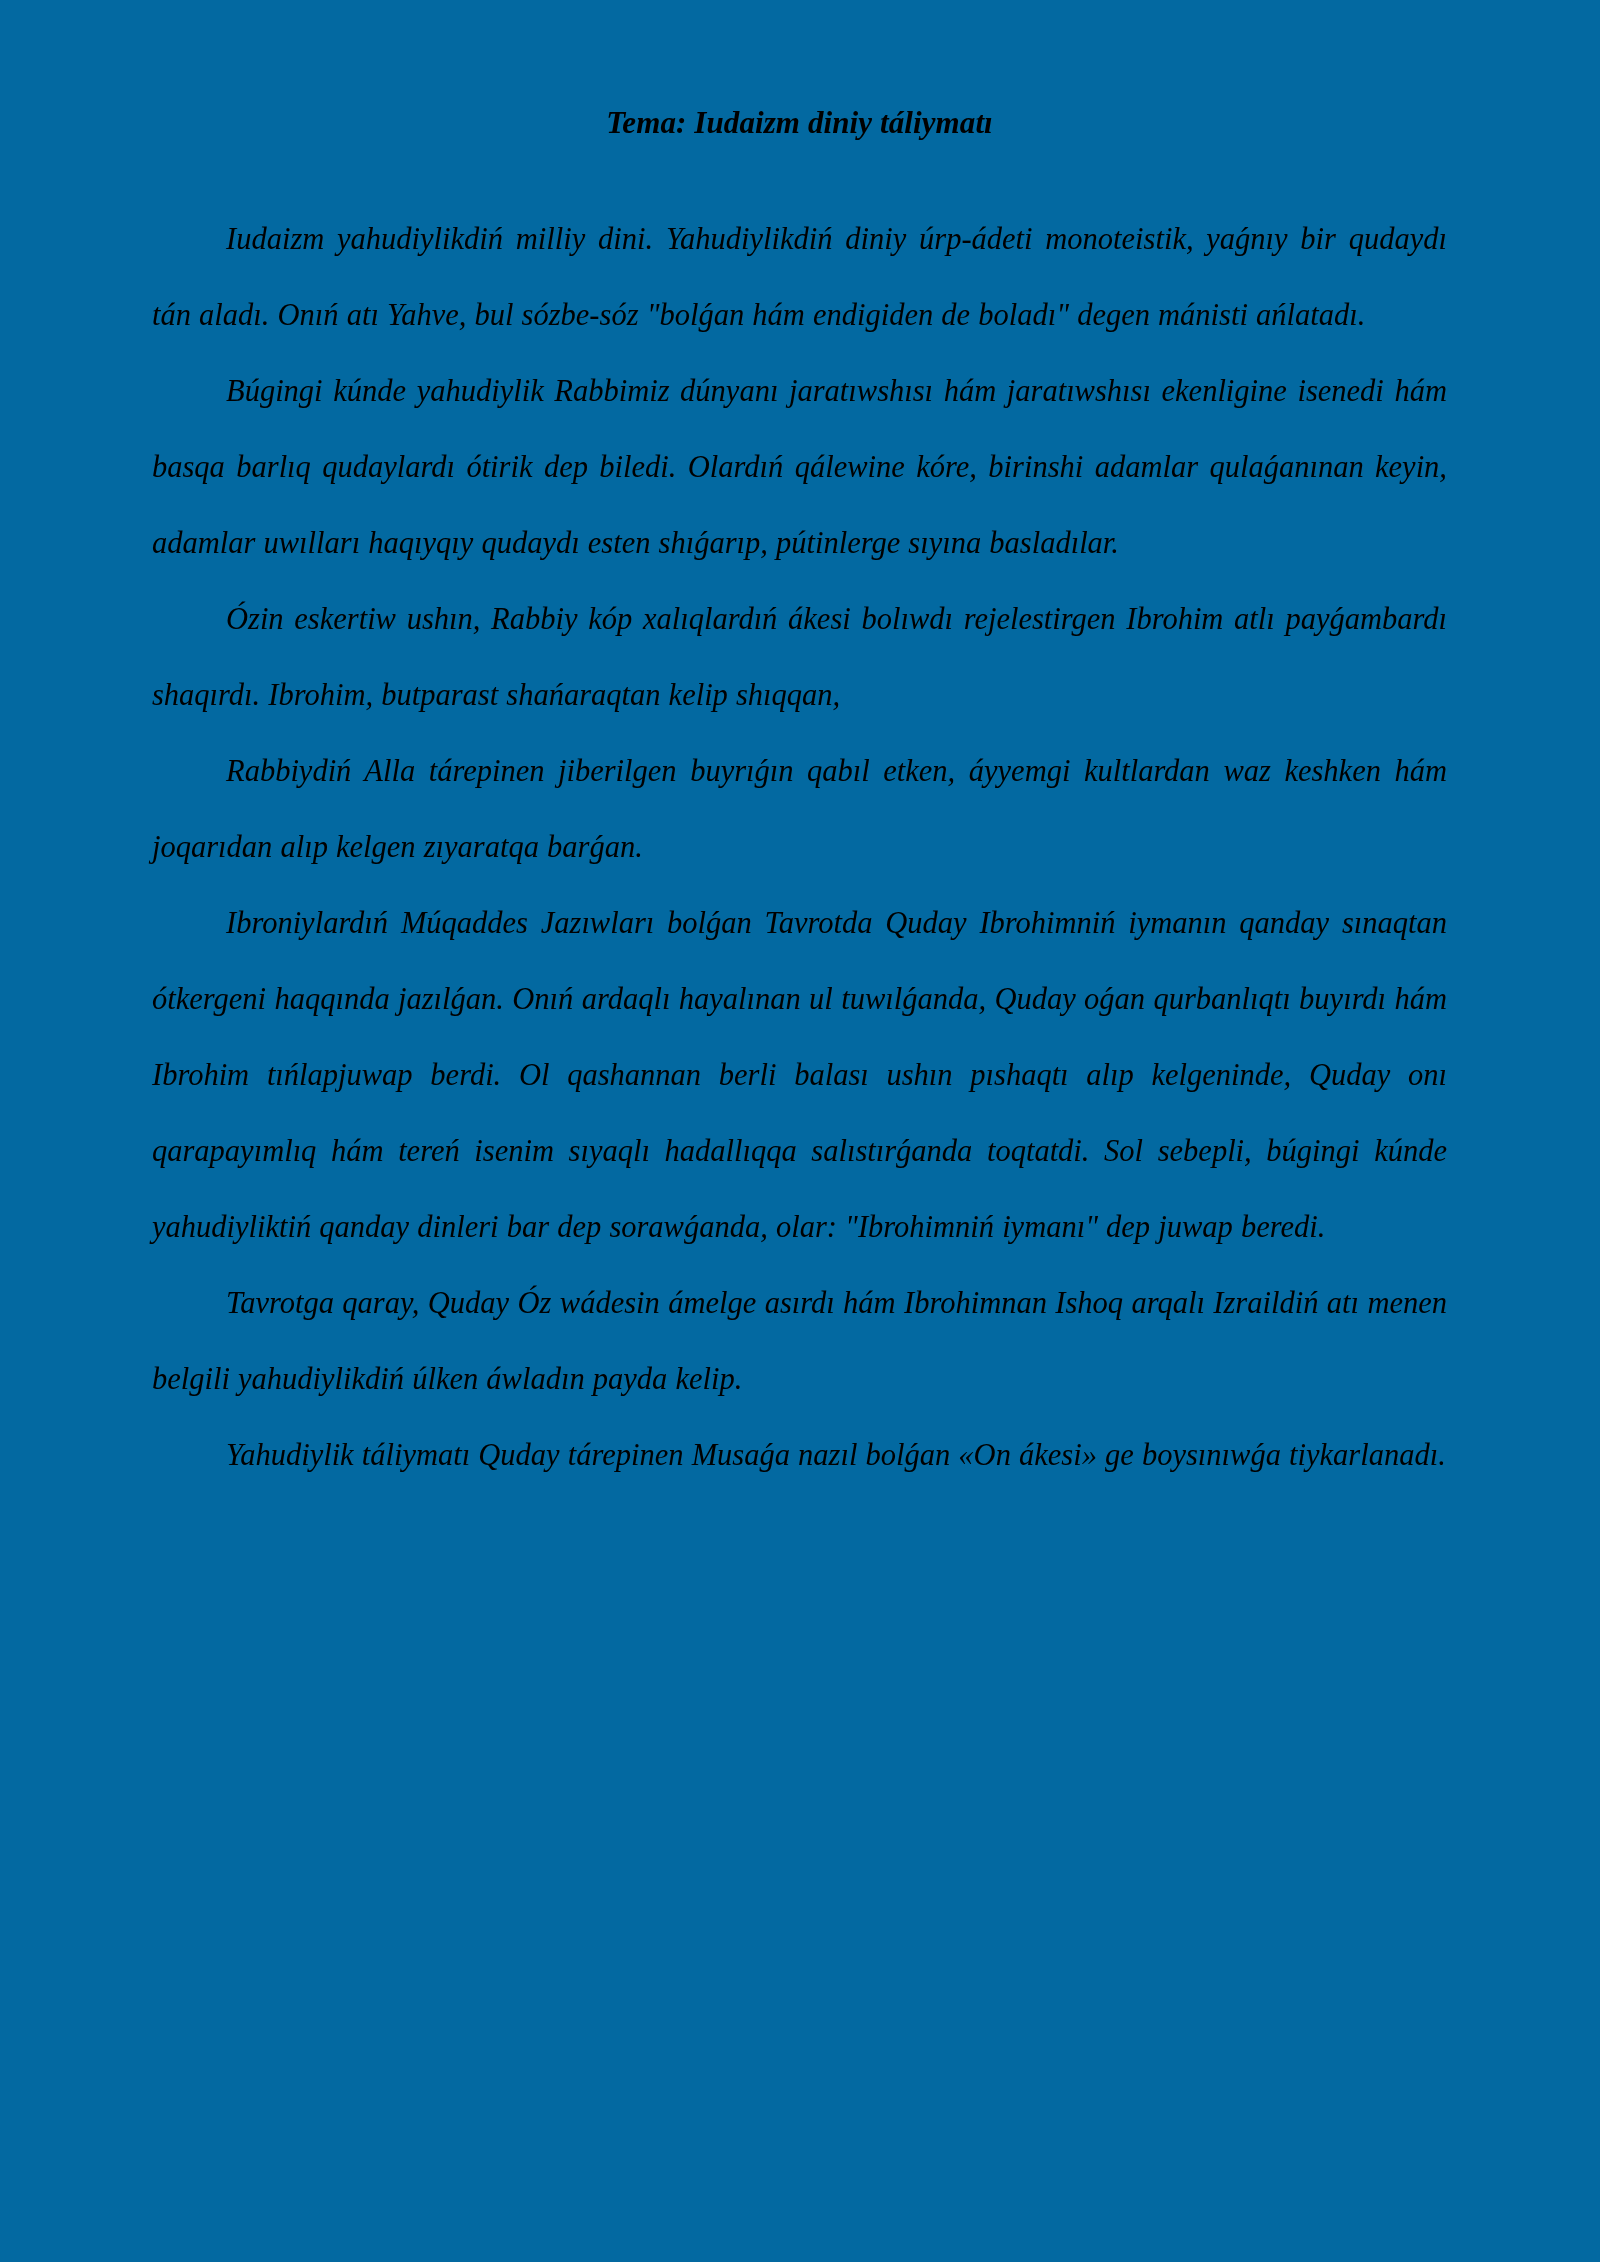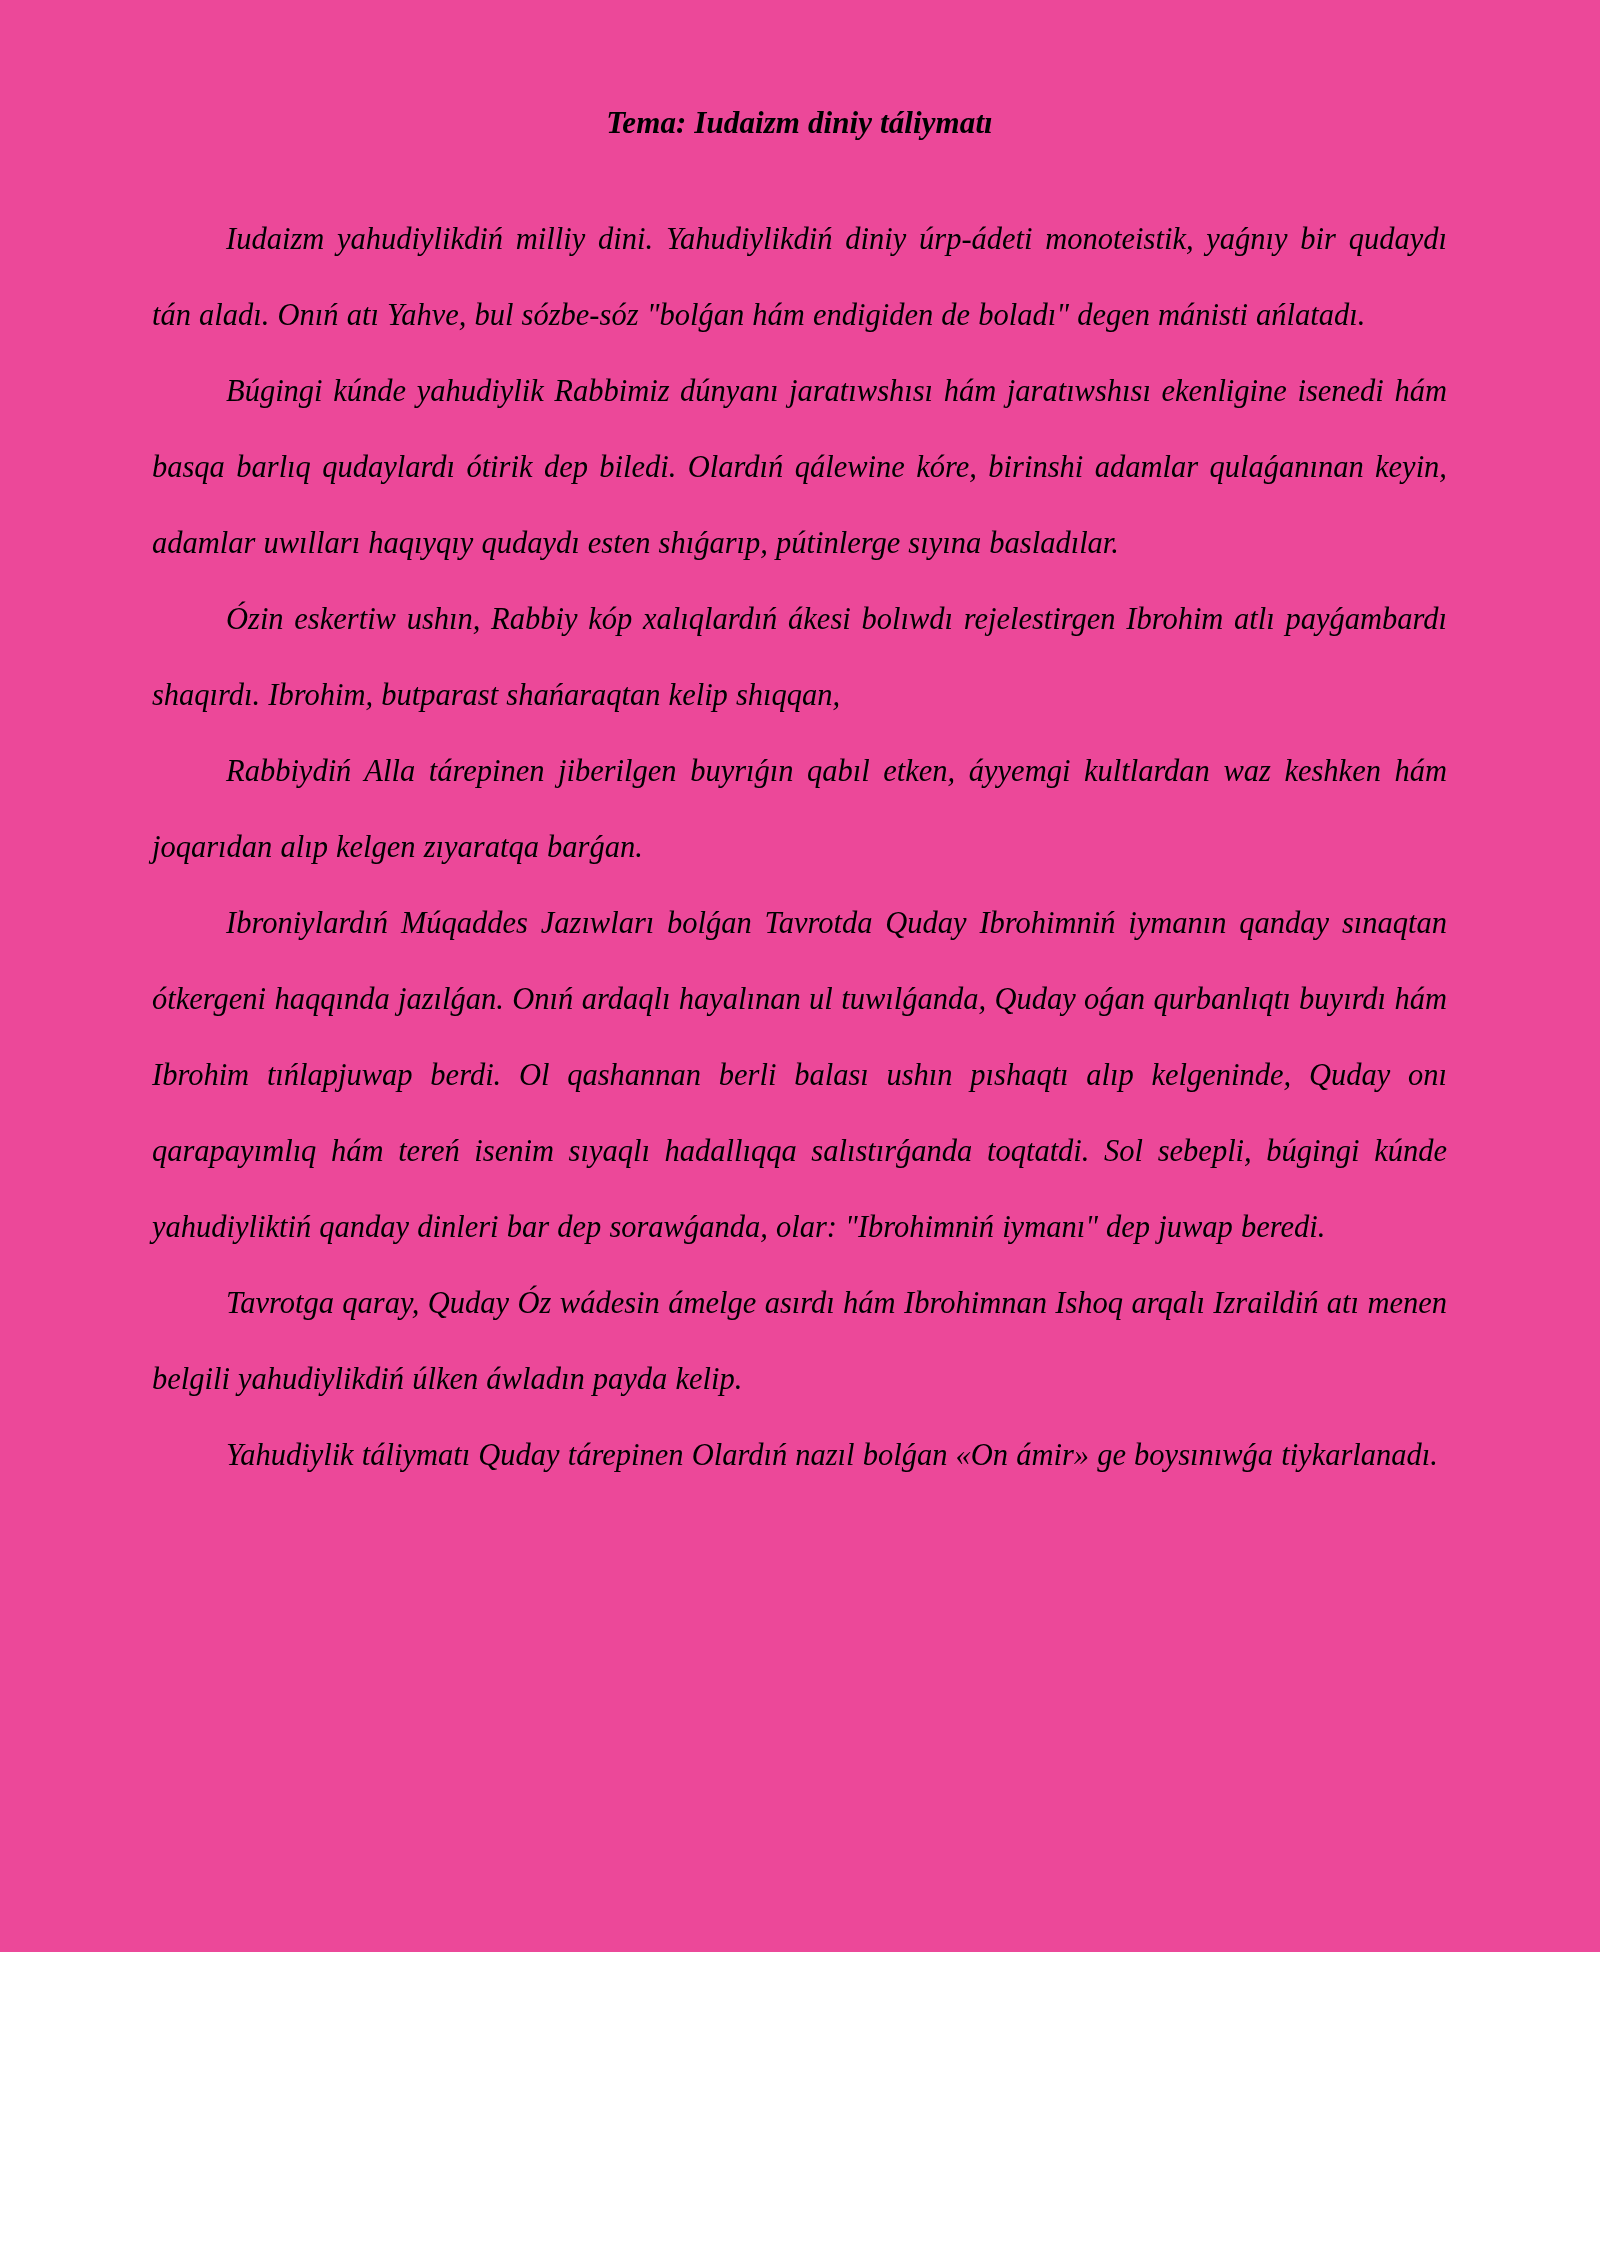--- a/index.html
+++ b/index.html
@@ -7,23 +7,23 @@
     padding: 0;
     background: #ffffff;
   }
   body {
     font-family: "Liberation Serif", "DejaVu Serif", serif;
     color: #000000;
   }
   .page {
     position: relative;
     width: 1600px;
-    height: 1952px;
+    height: 2262px;
     margin: 0 auto;
-    background: #ec4899;
+    background: #0369a1;
     box-sizing: border-box;
     padding: 0;
     overflow: hidden;
   }
   .content {
     position: absolute;
     left: 152px;
     top: 104px;
     width: 1295px;
   }
@@ -64,16 +64,16 @@
     <h1 class="doc-title">Tema: Iudaizm diniy táliymatı</h1>
 
     <div class="spacer-after-title"></div>
 
     <p class="para">Iudaizm yahudiylikdiń milliy dini.  Yahudiylikdiń diniy úrp-ádeti monoteistik, yaǵnıy bir qudaydı tán aladı. Onıń atı Yahve, bul sózbe-sóz "bolǵan hám endigiden de boladı" degen mánisti ańlatadı.</p>
     <p class="para">Búgingi kúnde yahudiylik Rabbimiz dúnyanı jaratıwshısı hám jaratıwshısı ekenligine isenedi hám basqa barlıq qudaylardı ótirik dep biledi. Olardıń qálewine kóre, birinshi adamlar qulaǵanınan keyin, adamlar uwılları haqıyqıy qudaydı esten shıǵarıp, pútinlerge sıyına  basladılar.</p>
     <p class="para">Ózin eskertiw ushın, Rabbiy kóp xalıqlardıń ákesi bolıwdı rejelestirgen Ibrohim atlı payǵambardı shaqırdı. Ibrohim, butparast shańaraqtan kelip shıqqan,</p>
     <p class="para">Rabbiydiń Alla tárepinen jiberilgen buyrıǵın qabıl etken, áyyemgi kultlardan waz keshken hám joqarıdan alıp kelgen zıyaratqa barǵan.</p>
     <p class="para">Ibroniylardıń Múqaddes Jazıwları bolǵan Tavrotda Quday Ibrohimniń iymanın qanday sınaqtan ótkergeni haqqında jazılǵan. Onıń ardaqlı hayalınan ul tuwılǵanda, Quday oǵan qurbanlıqtı buyırdı hám Ibrohim tıńlapjuwap berdi. Ol qashannan berli balası ushın pıshaqtı alıp kelgeninde, Quday onı qarapayımlıq hám tereń isenim sıyaqlı hadallıqqa salıstırǵanda toqtatdi. Sol sebepli, búgingi kúnde yahudiyliktiń qanday dinleri bar dep sorawǵanda, olar: "Ibrohimniń iymanı" dep juwap beredi.</p>
     <p class="para">Tavrotga qaray, Quday Óz wádesin ámelge asırdı hám Ibrohimnan Ishoq arqalı Izraildiń atı menen belgili yahudiylikdiń úlken áwladın payda kelip.</p>
-    <p class="para">Yahudiylik táliymatı Quday tárepinen Olardıń nazıl bolǵan «On ámir» ge boysınıwǵa tiykarlanadı.</p>
+    <p class="para">Yahudiylik táliymatı Quday tárepinen Musaǵa nazıl bolǵan «On ákesi» ge boysınıwǵa tiykarlanadı.</p>
 
   </div>
 </div>
 
 </body></html>

